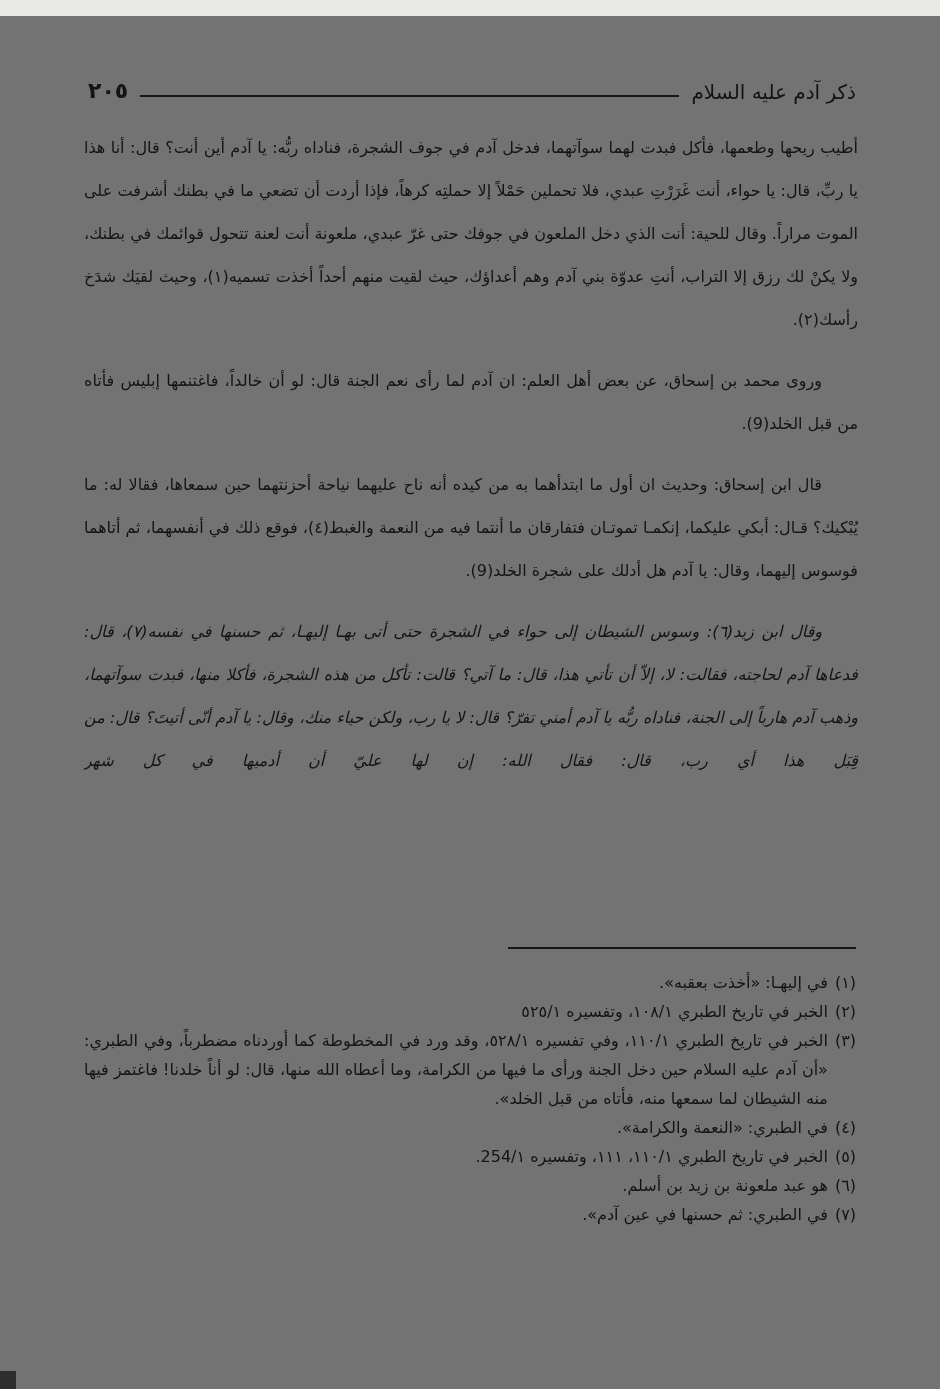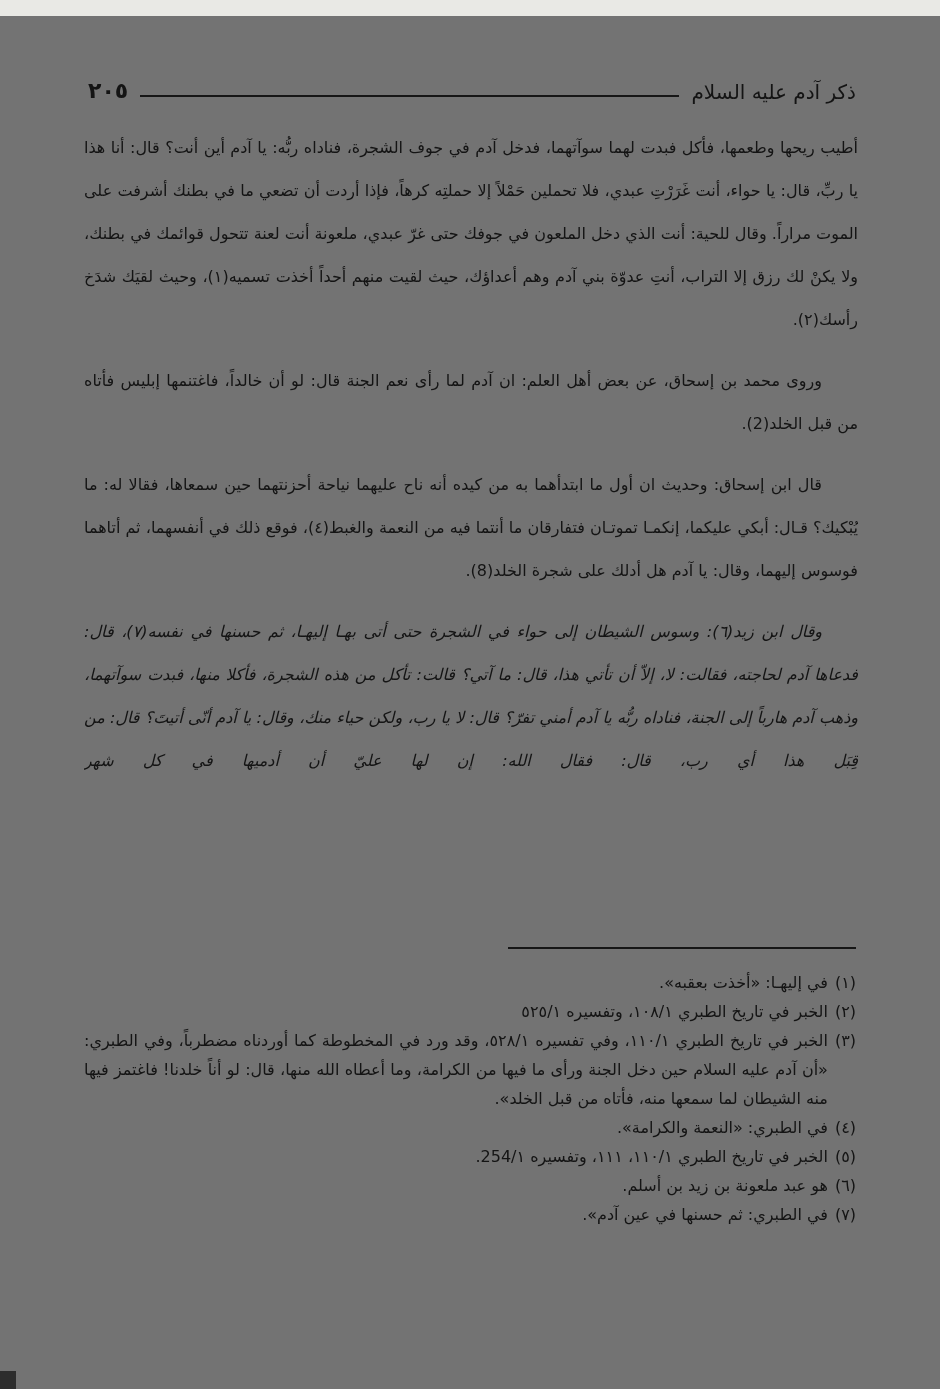--- a/index.html
+++ b/index.html
@@ -55,22 +55,22 @@
 <div class="page">
 
   <div class="header">
     <span class="page-number">٢٠٥</span>
     <span class="header-rule"></span>
     <span class="header-title">ذكر آدم عليه السلام</span>
   </div>
 
   <div class="body-text">
     <p class="flush">أطيب ريحها وطعمها، فأكل فبدت لهما سوآتهما، فدخل آدم في جوف الشجرة، فناداه ربُّه: يا آدم أين أنت؟ قال: أنا هذا يا ربِّ، قال: يا حواء، أنت غَرَرْتِ عبدي، فلا تحملين حَمْلاً إلا حملتِه كرهاً، فإذا أردت أن تضعي ما في بطنك أشرفت على الموت مراراً. وقال للحية: أنت الذي دخل الملعون في جوفك حتى غرّ عبدي، ملعونة أنت لعنة تتحول قوائمك في بطنك، ولا يكنْ لك رزق إلا التراب، أنتِ عدوّة بني آدم وهم أعداؤك، حيث لقيت منهم أحداً أخذت تسميه(١)، وحيث لقيَك شدَخ رأسك(٢).</p>
-    <p>وروى محمد بن إسحاق، عن بعض أهل العلم: ان آدم لما رأى نعم الجنة قال: لو أن خالداً، فاغتنمها إبليس فأتاه من قبل الخلد(2).</p>
-    <p>قال ابن إسحاق: وحديث ان أول ما ابتدأهما به من كيده أنه ناح عليهما نياحة أحزنتهما حين سمعاها، فقالا له: ما يُبْكيك؟ قـال: أبكي عليكما، إنكمـا تموتـان فتفارقان ما أنتما فيه من النعمة والغبط(٤)، فوقع ذلك في أنفسهما، ثم أتاهما فوسوس إليهما، وقال: يا آدم هل أدلك على شجرة الخلد(8).</p>
+    <p>وروى محمد بن إسحاق، عن بعض أهل العلم: ان آدم لما رأى نعم الجنة قال: لو أن خالداً، فاغتنمها إبليس فأتاه من قبل الخلد(9).</p>
+    <p>قال ابن إسحاق: وحديث ان أول ما ابتدأهما به من كيده أنه ناح عليهما نياحة أحزنتهما حين سمعاها، فقالا له: ما يُبْكيك؟ قـال: أبكي عليكما، إنكمـا تموتـان فتفارقان ما أنتما فيه من النعمة والغبط(٤)، فوقع ذلك في أنفسهما، ثم أتاهما فوسوس إليهما، وقال: يا آدم هل أدلك على شجرة الخلد(9).</p>
     <p class="cont">وقال ابن زيد(٦): وسوس الشيطان إلى حواء في الشجرة حتى أتى بهـا إليهـا، ثم حسنها في نفسه(٧)، قال: فدعاها آدم لحاجته، فقالت: لا، إلاّ أن تأتي هذا، قال: ما آتي؟ قالت: تأكل من هذه الشجرة، فأكلا منها، فبدت سوآتهما، وذهب آدم هارباً إلى الجنة، فناداه ربُّه يا آدم أمني تفرّ؟ قال: لا يا رب، ولكن حياء منك، وقال: يا آدم أنّى أتيتَ؟ قال: من قِبَل هذا أي رب، قال: فقال الله: إن لها عليّ أن أدميها في كل شهر</p>
   </div>
 
   <div class="fn-sep"></div>
 
   <div class="footnotes">
     <div class="fn">
       <span class="fn-marker">(١)</span>
       <span class="fn-text">في إليهـا: «أخذت بعقبه».</span>
     </div>

